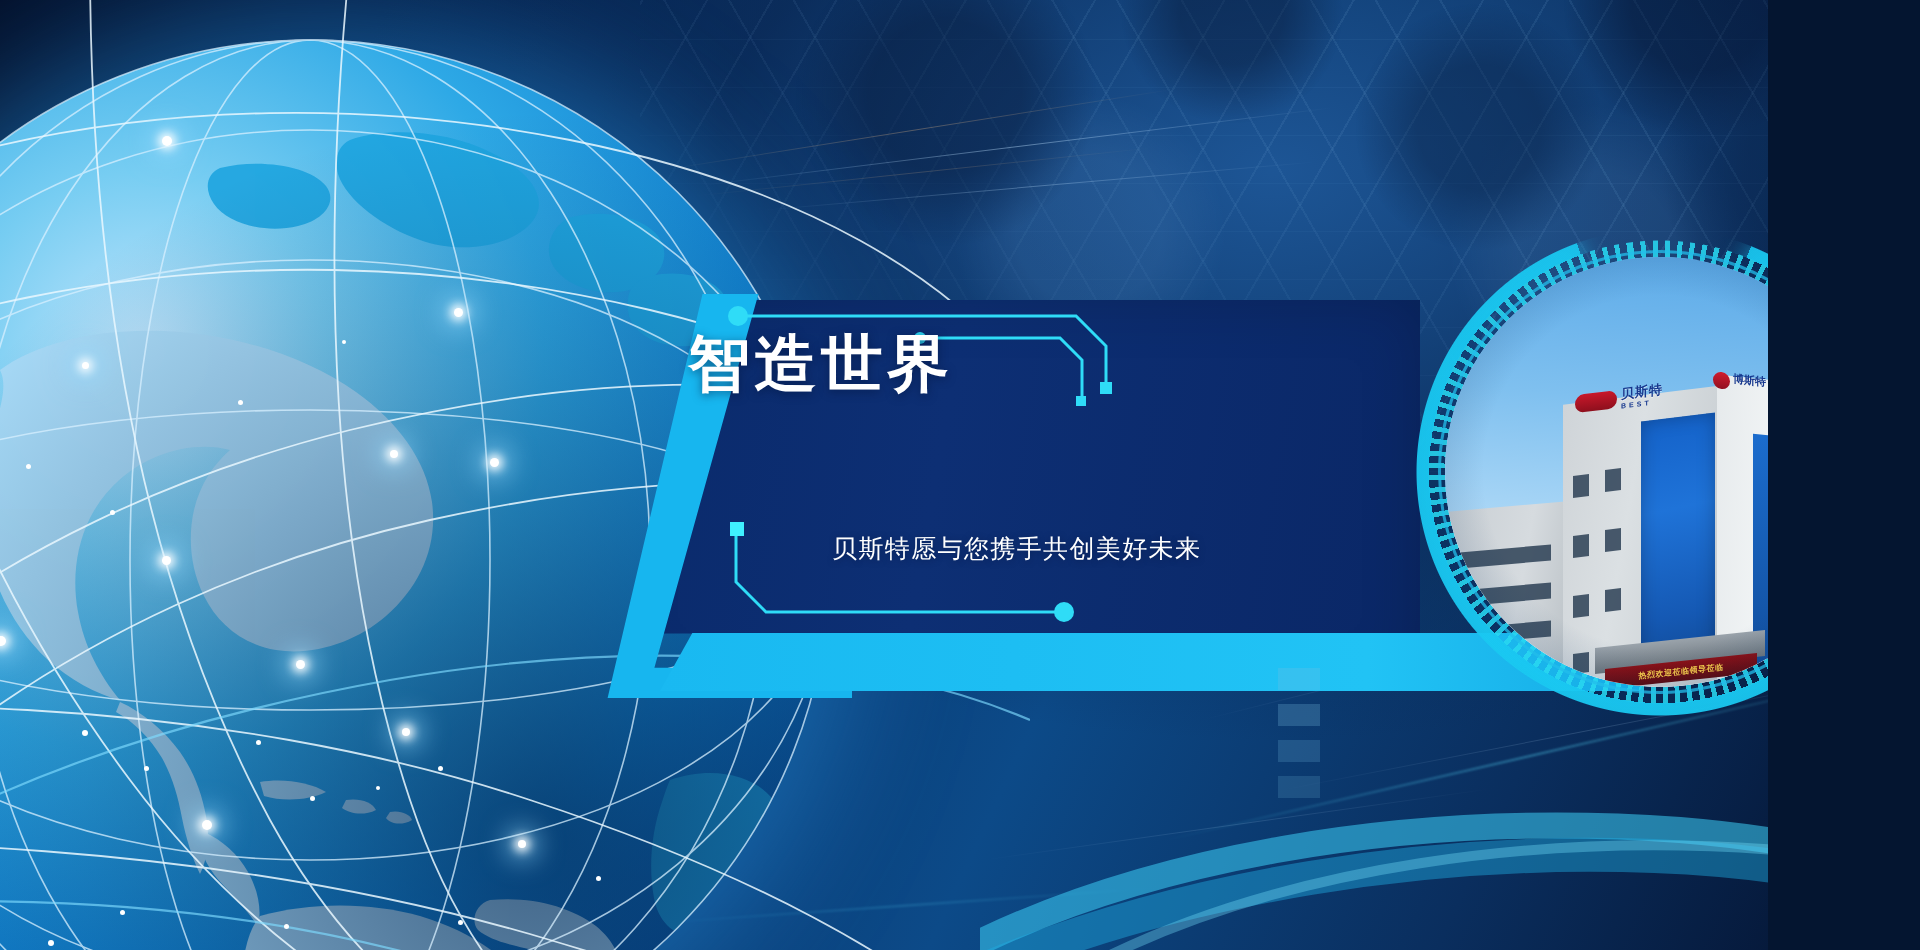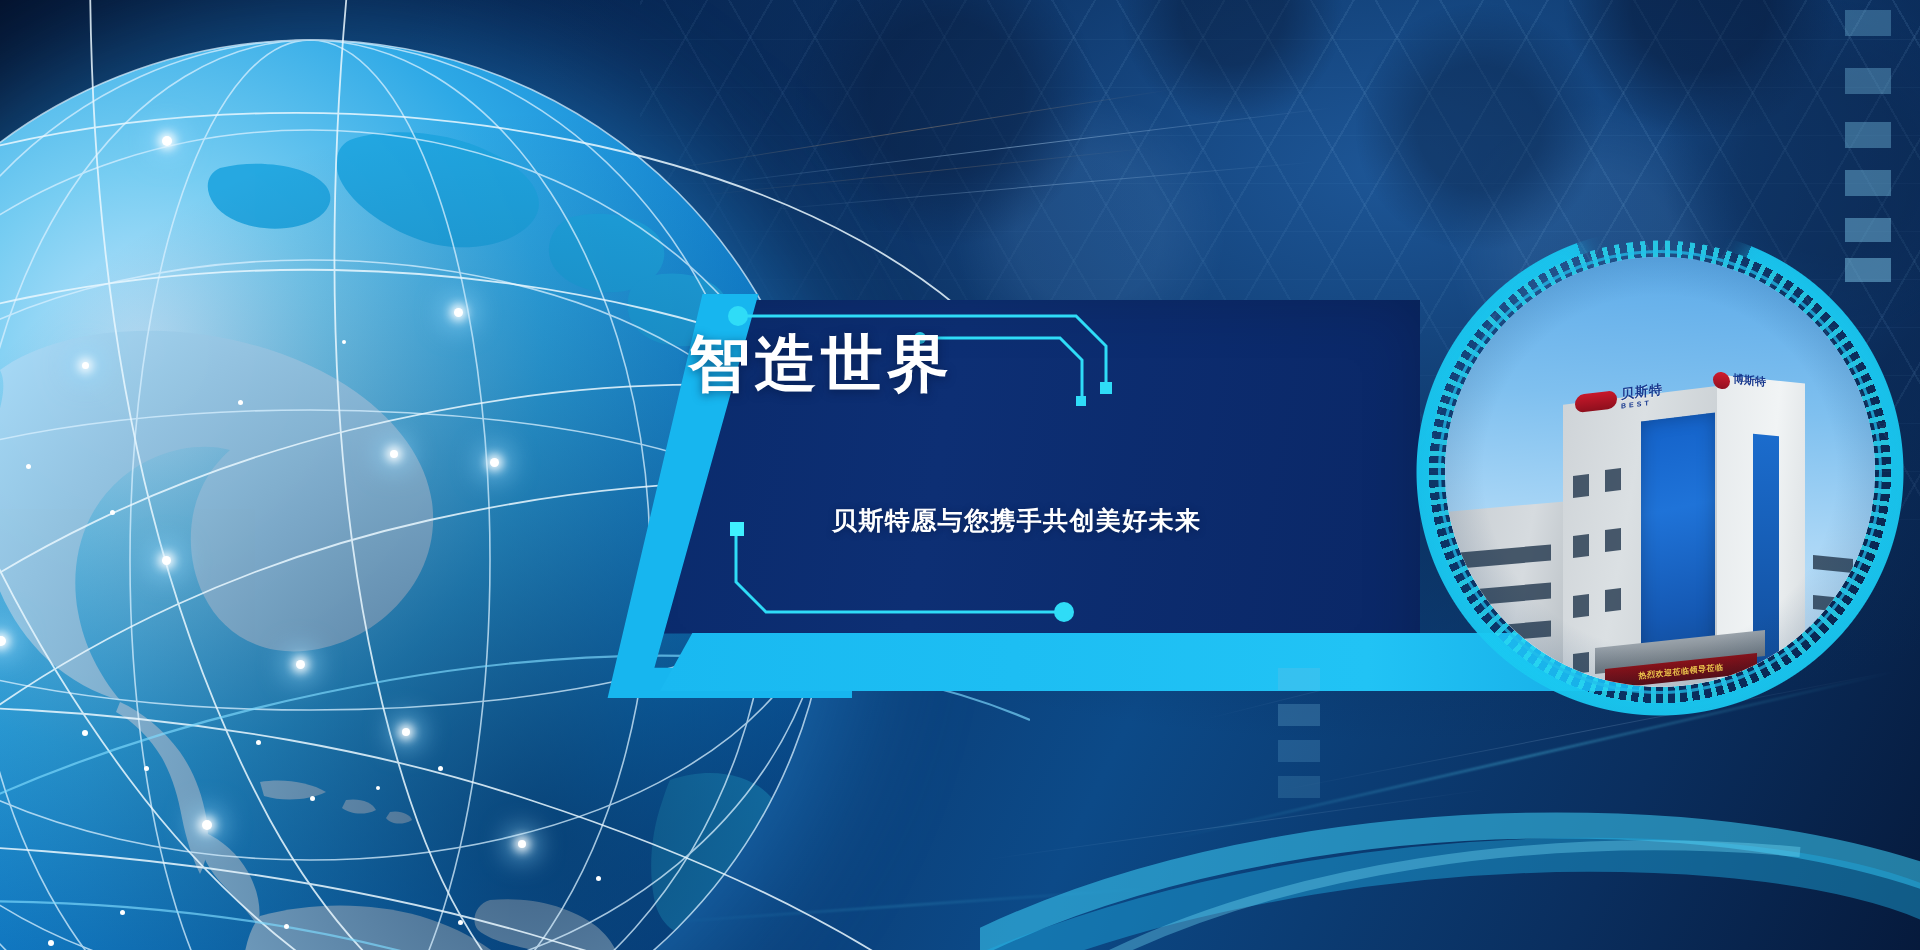--- a/index.html
+++ b/index.html
@@ -1,19 +1,19 @@
 <!DOCTYPE html>
 <html><head>
 <meta charset="utf-8">
 <style>
   * { margin:0; padding:0; box-sizing:border-box; }
   html,body { width:1920px; height:950px; overflow:hidden; background:#041530;
               font-family:"Liberation Sans","DejaVu Sans",sans-serif; }
 
-  #banner { position:relative; width:1920px; height:950px; overflow:hidden; }
+  #banner { position:relative; width:1768px; height:950px; overflow:hidden; }
 
   
   .bg-base{
     position:absolute; inset:0;
     background:
       radial-gradient(ellipse 70% 80% at 72% 18%, rgba(30,86,150,.95) 0%, rgba(12,42,86,.6) 45%, rgba(5,20,46,0) 75%),
       linear-gradient(115deg,#04112c 0%,#05204a 22%,#0a3a72 45%,#0c4a88 62%,#0a2e5e 85%,#061a3c 100%);
   }
   
   .facets{
@@ -88,22 +88,22 @@
   
   .headline{ position:absolute; left:0; top:0; width:800px; height:390px; }
   .hl-line{
     position:absolute; color:#ffffff; font-weight:700; letter-spacing:.07em;
     text-shadow:0 2px 10px rgba(0,20,60,.55);
     font-family:"Liberation Sans","DejaVu Sans",sans-serif;
   }
   .hl1{ left:68px; top:22px; font-size:62px; }
   .hl2{ left:225px; top:110px; font-size:62px; }
   .tagline{
-    position:absolute; left:212px; top:204px; font-size:25px; color:#ffffff;
-    font-weight:700; letter-spacing:.055em; text-shadow:0 1px 6px rgba(0,20,60,.5);
+    position:absolute; left:212px; top:232px; font-size:25px; color:#ffffff;
+    font-weight:400; letter-spacing:.055em; text-shadow:0 1px 6px rgba(0,20,60,.5);
   }
 
   
   .photo-wrap{ position:absolute; left:1410px; top:222px; width:500px; height:500px; }
   .ring-outer{
     position:absolute; left:0; top:0; width:500px; height:500px; border-radius:50%;
     background:conic-gradient(from 0deg, rgba(0,0,0,0) 0deg 22deg, rgba(26,200,240,.9) 22deg 340deg, rgba(0,0,0,0) 340deg 360deg);
     -webkit-mask:radial-gradient(circle, transparent 0 231px, #000 231px 243px, transparent 244px);
             mask:radial-gradient(circle, transparent 0 231px, #000 231px 243px, transparent 244px);
     filter:drop-shadow(0 0 12px rgba(30,200,250,.7));

